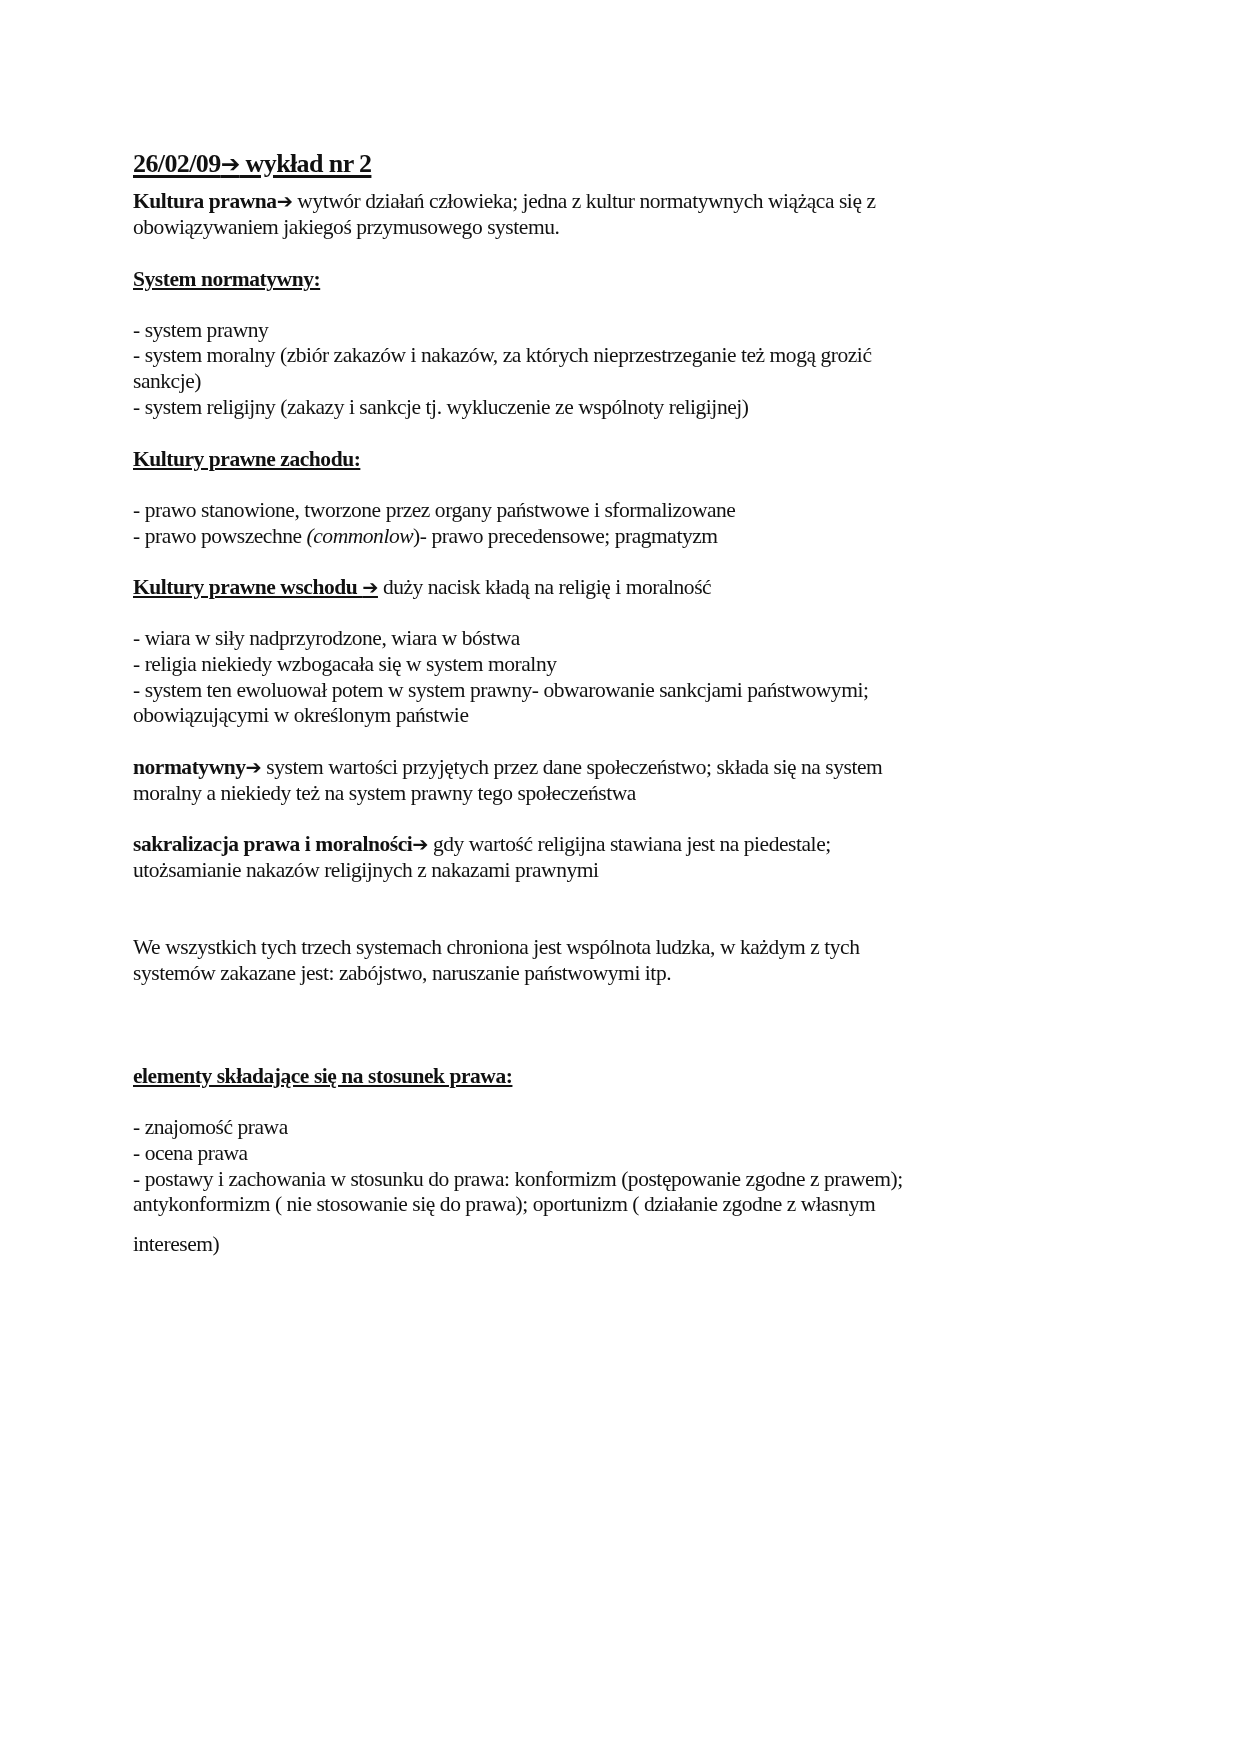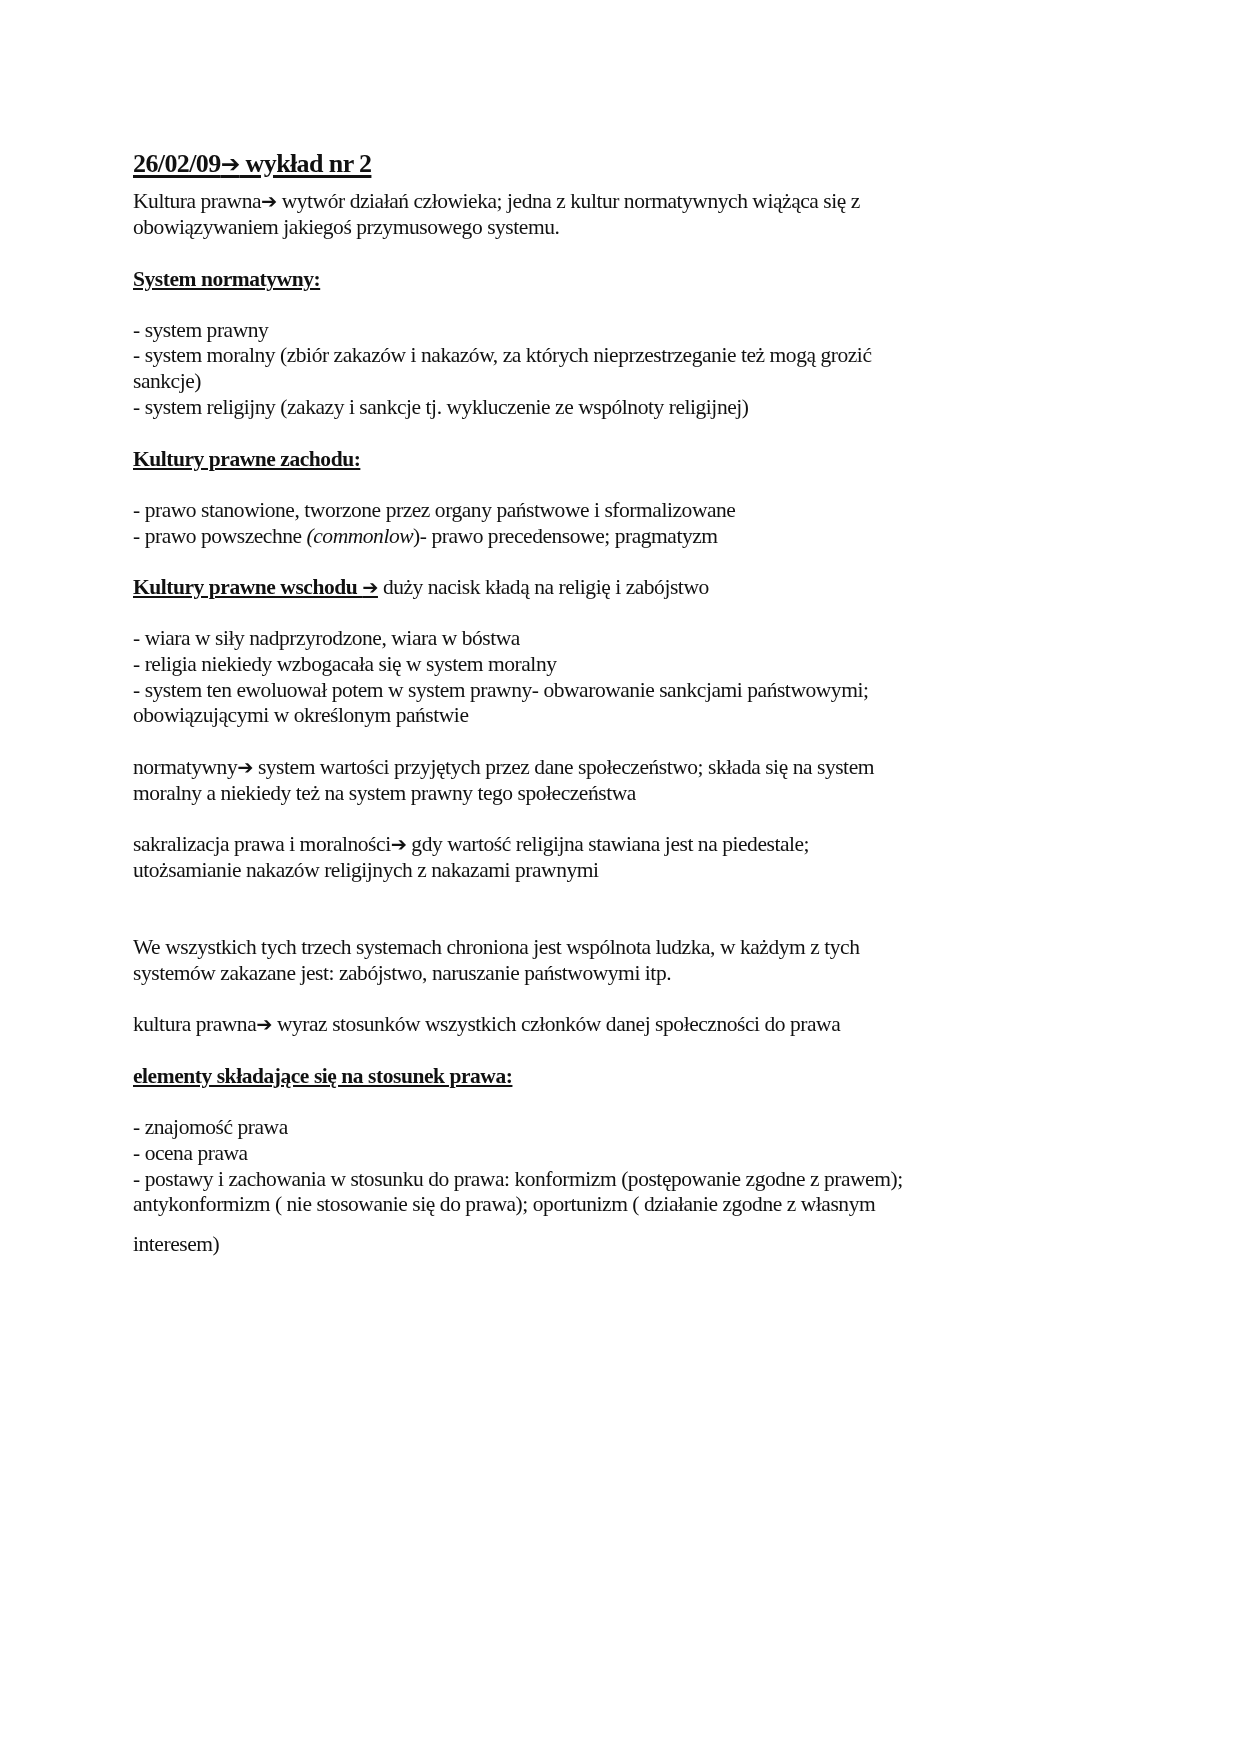--- a/index.html
+++ b/index.html
@@ -11,21 +11,21 @@
     .page { position: absolute; left: 0; top: 0; width: 1240px; height: 1754px; background: #fff; }
     .ln {
       position: absolute; left: 133px; white-space: nowrap;
       font-size: 21.5px; line-height: 26px; letter-spacing: -0.45px;
     }
     .title {
       position: absolute; left: 133px; top: 149px; white-space: nowrap;
       font-size: 26px; font-weight: bold; text-decoration: underline;
       text-decoration-thickness: 3px; text-underline-offset: 3px; letter-spacing: -0.6px;
     }
-    .b { font-weight: normal; }
+    .b { font-weight: bold; }
     .u { font-weight: bold; text-decoration: underline; text-decoration-thickness: 2px; text-underline-offset: 2px; }
     .i { font-style: italic; margin-top: 48px; }
     .arrow { font-weight: bold; font-family: "DejaVu Sans", sans-serif; font-size: 0.9em; }
   </style>
 </head>
 <body>
 
 <div class="page">
 
   <div class="title"><span>26/02/09</span><span class="arrow">➔</span><span> wykład nr 2</span></div>
@@ -36,36 +36,35 @@
   <div class="ln" style="top:266px"><span class="u">System normatywny:</span></div>
   <div class="ln" style="top:317px">- system prawny</div>
   <div class="ln" style="top:342px">- system moralny (zbiór zakazów i nakazów, za których nieprzestrzeganie też mogą grozić</div>
   <div class="ln" style="top:368px">sankcje)</div>
   <div class="ln" style="top:394px">- system religijny (zakazy i sankcje tj. wykluczenie ze wspólnoty religijnej)</div>
 
   <div class="ln" style="top:446px"><span class="u">Kultury prawne zachodu:</span></div>
   <div class="ln" style="top:497px">- prawo stanowione, tworzone przez organy państwowe i sformalizowane</div>
   <div class="ln" style="top:523px"><span>- prawo powszechne </span><span class="i">(commonlow</span><span>)- prawo precedensowe; pragmatyzm</span></div>
 
-  <div class="ln" style="top:574px"><span class="u"><span>Kultury prawne wschodu </span><span class="arrow">➔</span></span><span> duży nacisk kładą na religię i zabójstwo</span></div>
+  <div class="ln" style="top:574px"><span class="u"><span>Kultury prawne wschodu </span><span class="arrow">➔</span></span><span> duży nacisk kładą na religię i moralność</span></div>
   <div class="ln" style="top:625px">- wiara w siły nadprzyrodzone, wiara w bóstwa</div>
   <div class="ln" style="top:651px">- religia niekiedy wzbogacała się w system moralny</div>
   <div class="ln" style="top:677px">- system ten ewoluował potem w system prawny- obwarowanie sankcjami państwowymi;</div>
   <div class="ln" style="top:702px">obowiązującymi w określonym państwie</div>
 
   <div class="ln" style="top:754px"><span class="b">normatywny</span><span class="arrow">➔</span><span> system wartości przyjętych przez dane społeczeństwo; składa się na system</span></div>
   <div class="ln" style="top:831px"><span class="b">sakralizacja prawa i moralności</span><span class="arrow">➔</span><span> gdy wartość religijna stawiana jest na piedestale;</span></div>
 
   <div class="ln" style="top:780px">moralny a niekiedy też na system prawny tego społeczeństwa</div>
   <div class="ln" style="top:857px">utożsamianie nakazów religijnych z nakazami prawnymi</div>
 
   <div class="ln" style="top:934px">We wszystkich tych trzech systemach chroniona jest wspólnota ludzka, w każdym z tych</div>
   <div class="ln" style="top:960px">systemów zakazane jest: zabójstwo, naruszanie państwowymi itp.</div>
 
-  <div class="ln" style="top:1011px"><span class="b">kultura prawna</span><span class="arrow">➔</span><span> wyraz stosunków wszystkich członków danej społeczności do prawa</span></div>
 
   <div class="ln" style="top:1063px"><span class="u">elementy składające się na stosunek prawa:</span></div>
   <div class="ln" style="top:1114px">- znajomość prawa</div>
   <div class="ln" style="top:1140px">- ocena prawa</div>
   <div class="ln" style="top:1191px">antykonformizm ( nie stosowanie się do prawa); oportunizm ( działanie zgodne z własnym</div>
   <div class="ln" style="top:1166px">- postawy i zachowania w stosunku do prawa: konformizm (postępowanie zgodne z prawem);</div>
   <div class="ln" style="top:1231px">interesem)</div>
 
 </div>
 

